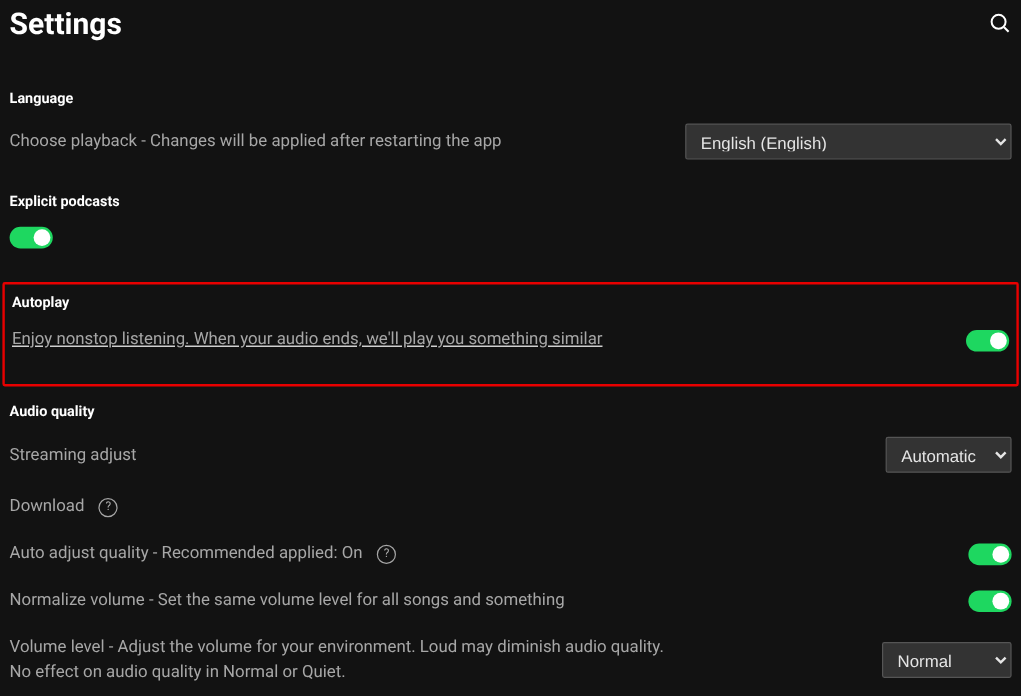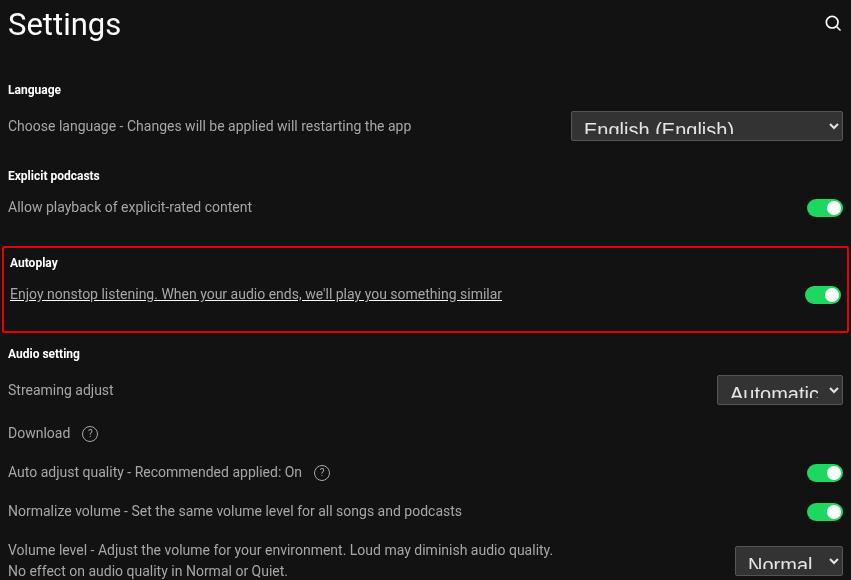--- a/index.html
+++ b/index.html
@@ -12,22 +12,22 @@
     overflow: hidden;
     padding: 6px 8px 0 8px;
   }
   .header-row {
     display: flex;
     justify-content: space-between;
     align-items: center;
     margin-bottom: 40px;
   }
   .page-title {
-    font-size: 31px;
-    font-weight: 400;
+    font-size: 25px;
+    font-weight: 700;
   }
   .search-icon svg { width: 20px; height: 20px; stroke: #fff; fill: none; stroke-width: 2; }
   .section { margin-bottom: 28px; }
   .section-title {
     font-size: 12px;
     font-weight: 700;
     margin-bottom: 14px;
     color: #fff;
   }
   .row {
@@ -40,27 +40,27 @@
     color: #a7a7a7;
     font-size: 14px;
     line-height: 1.5;
     max-width: 560px;
   }
   .select {
     background: #333333;
     color: #e5e5e5;
     border: 1px solid #555;
     border-radius: 2px;
-    font-size: 20px;
+    font-size: 14px;
     padding: 6px 8px;
     height: 30px;
     cursor: pointer;
   }
   .select-lg { width: 272px; }
-  .select-sm { width: 126px; text-align: center; }
+  .select-sm { width: 105px; }
   .select-xs { width: 108px; }
   .toggle {
     width: 36px;
     height: 18px;
     border-radius: 18px;
     background: #1ed760;
     position: relative;
     cursor: pointer;
     flex-shrink: 0;
   }
@@ -110,45 +110,44 @@
     <svg viewBox="0 0 24 24">
         <circle cx="11" cy="11" r="7"></circle>
         <line x1="21" y1="21" x2="16.5" y2="16.5"></line>
       </svg>
   </div>
 </div>
 
 <div class="section">
   <div class="section-title">Language</div>
   <div class="row">
-    <div class="row-text">Choose language - Changes will be applied will restarting the app</div>
+    <div class="row-text">Choose playback - Changes will be applied after restarting the app</div>
     <select class="select select-lg">
       <option>English (English)</option>
     </select>
   </div>
 </div>
 
 <div class="section">
   <div class="section-title">Explicit podcasts</div>
   <div class="row">
-    <div class="row-text">Allow playback of explicit-rated content</div>
     <div class="toggle"></div>
   </div>
 </div>
 
 <div class="highlight-box">
   <div class="section-title">Autoplay</div>
   <div class="row">
     <div class="row-text">Enjoy nonstop listening. When your audio ends, we'll play you something similar</div>
     <div class="toggle"></div>
   </div>
 </div>
 
 <div class="section">
-  <div class="section-title">Audio setting</div>
+  <div class="section-title">Audio quality</div>
 
   <div class="row">
     <div class="row-text">Streaming adjust</div>
     <select class="select select-sm">
       <option>Automatic</option>
     </select>
   </div>
 
   <div class="row">
     <div class="row-text label-with-icon">
@@ -159,21 +158,21 @@
 
   <div class="row">
     <div class="row-text label-with-icon">
       <span>Auto adjust quality - Recommended applied: On</span>
       <span class="info-icon">?</span>
     </div>
     <div class="toggle"></div>
   </div>
 
   <div class="row">
-    <div class="row-text">Normalize volume - Set the same volume level for all songs and podcasts</div>
+    <div class="row-text">Normalize volume - Set the same volume level for all songs and something</div>
     <div class="toggle"></div>
   </div>
 
   <div class="row">
     <div class="row-text">Volume level - Adjust the volume for your environment. Loud may diminish audio quality. No effect on audio quality in Normal or Quiet.</div>
     <select class="select select-xs">
       <option>Normal</option>
     </select>
   </div>
 </div>

